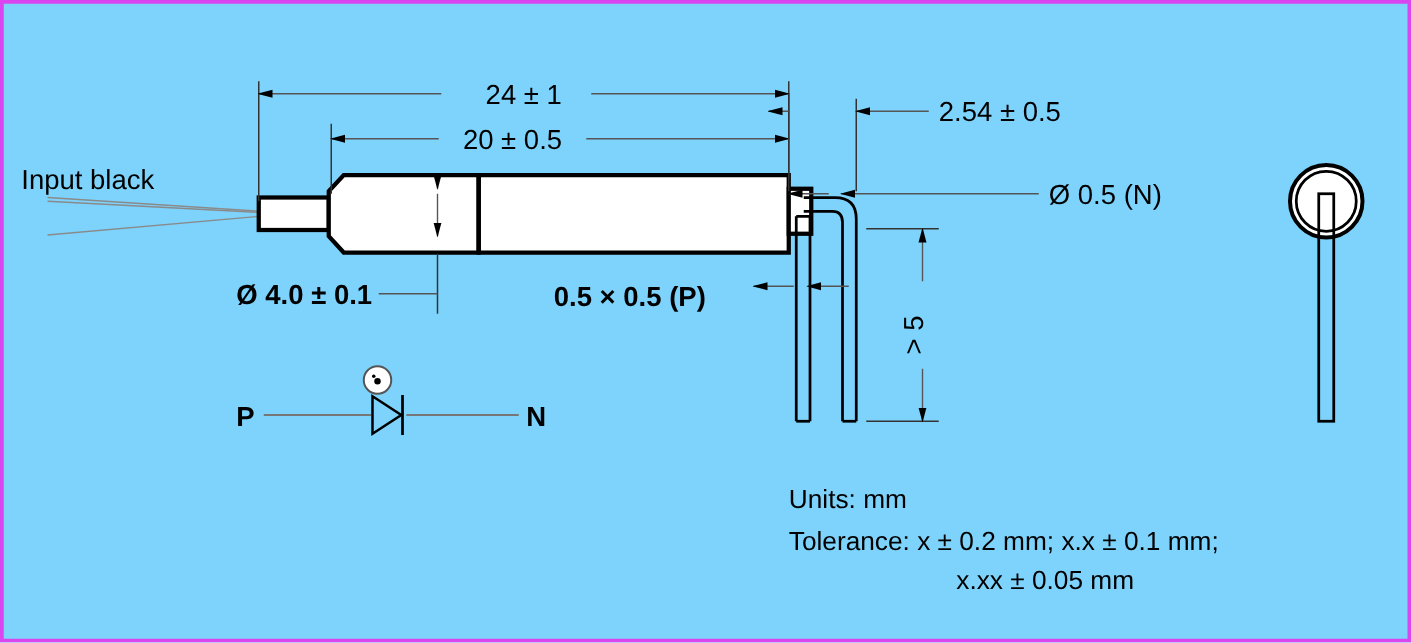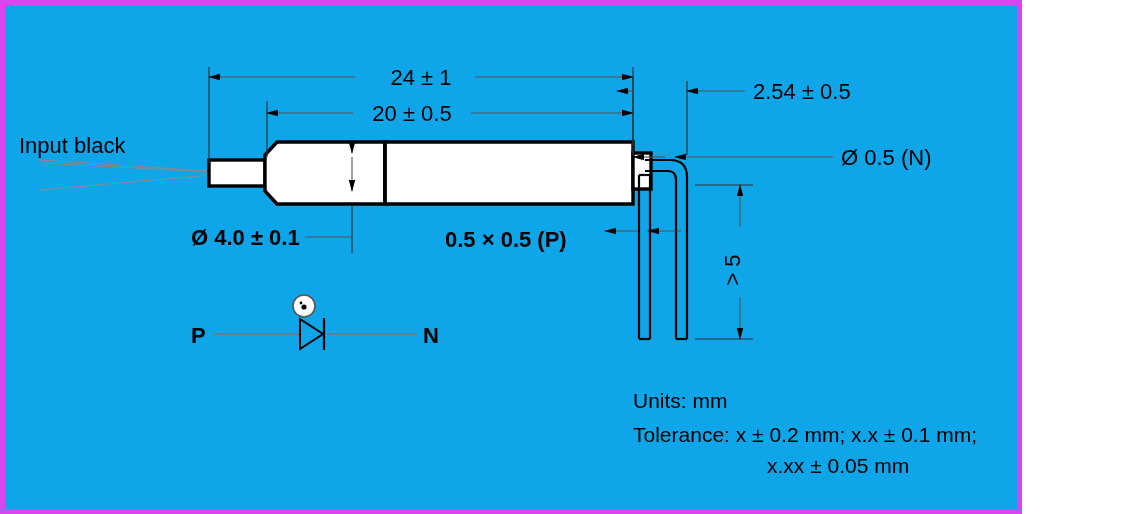--- a/index.html
+++ b/index.html
@@ -2,25 +2,25 @@
 <html><head>
 <meta charset="utf-8">
 <style>
   html, body {
     margin: 0;
     padding: 0;
     background: #ffffff;
   }
   #page {
     position: relative;
-    width: 1022px;
+    width: 1129px;
     height: 514px;
-    background: #0ea5e9;
+    background: #7dd3fc;
     box-sizing: border-box;
-    border: 5px solid #d946ef;
+    border: 3px solid #d946ef;
     overflow: hidden;
     font-family: "Liberation Sans", sans-serif;
   }
   #drawing-svg {
     position: absolute;
     left: 0;
     top: 0;
     width: 1129px;
     height: 514px;
     display: block;

